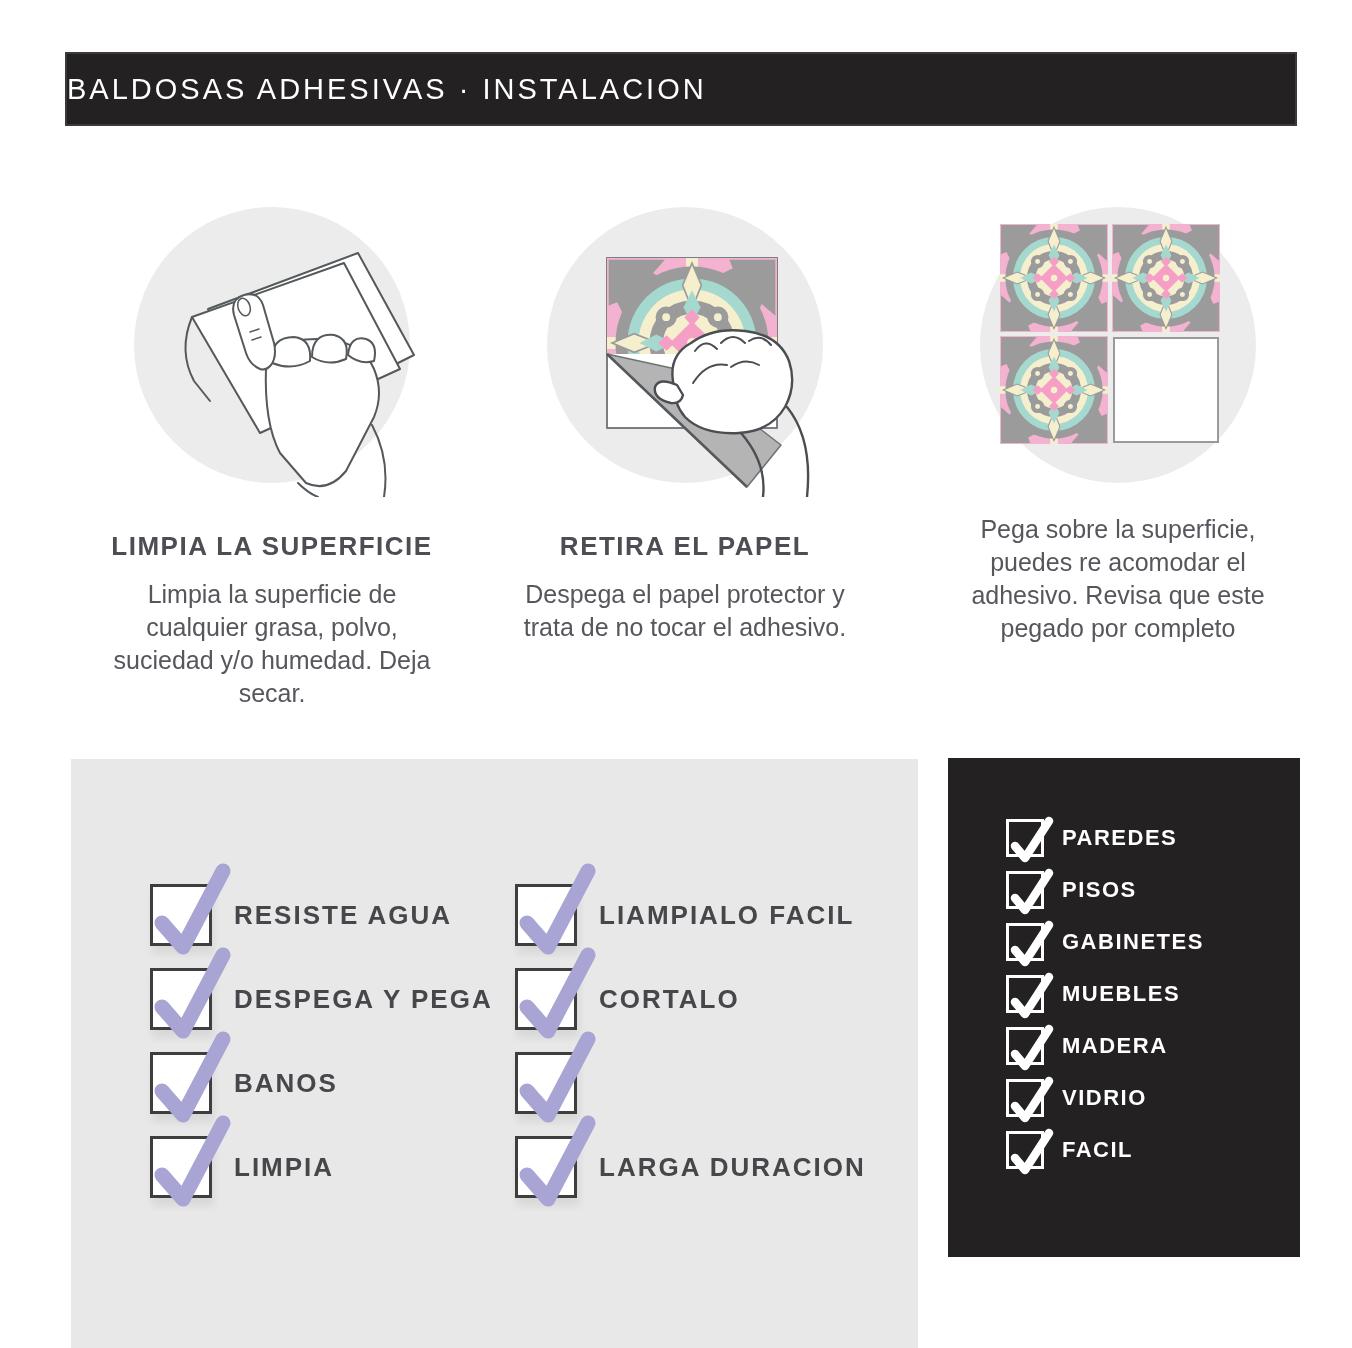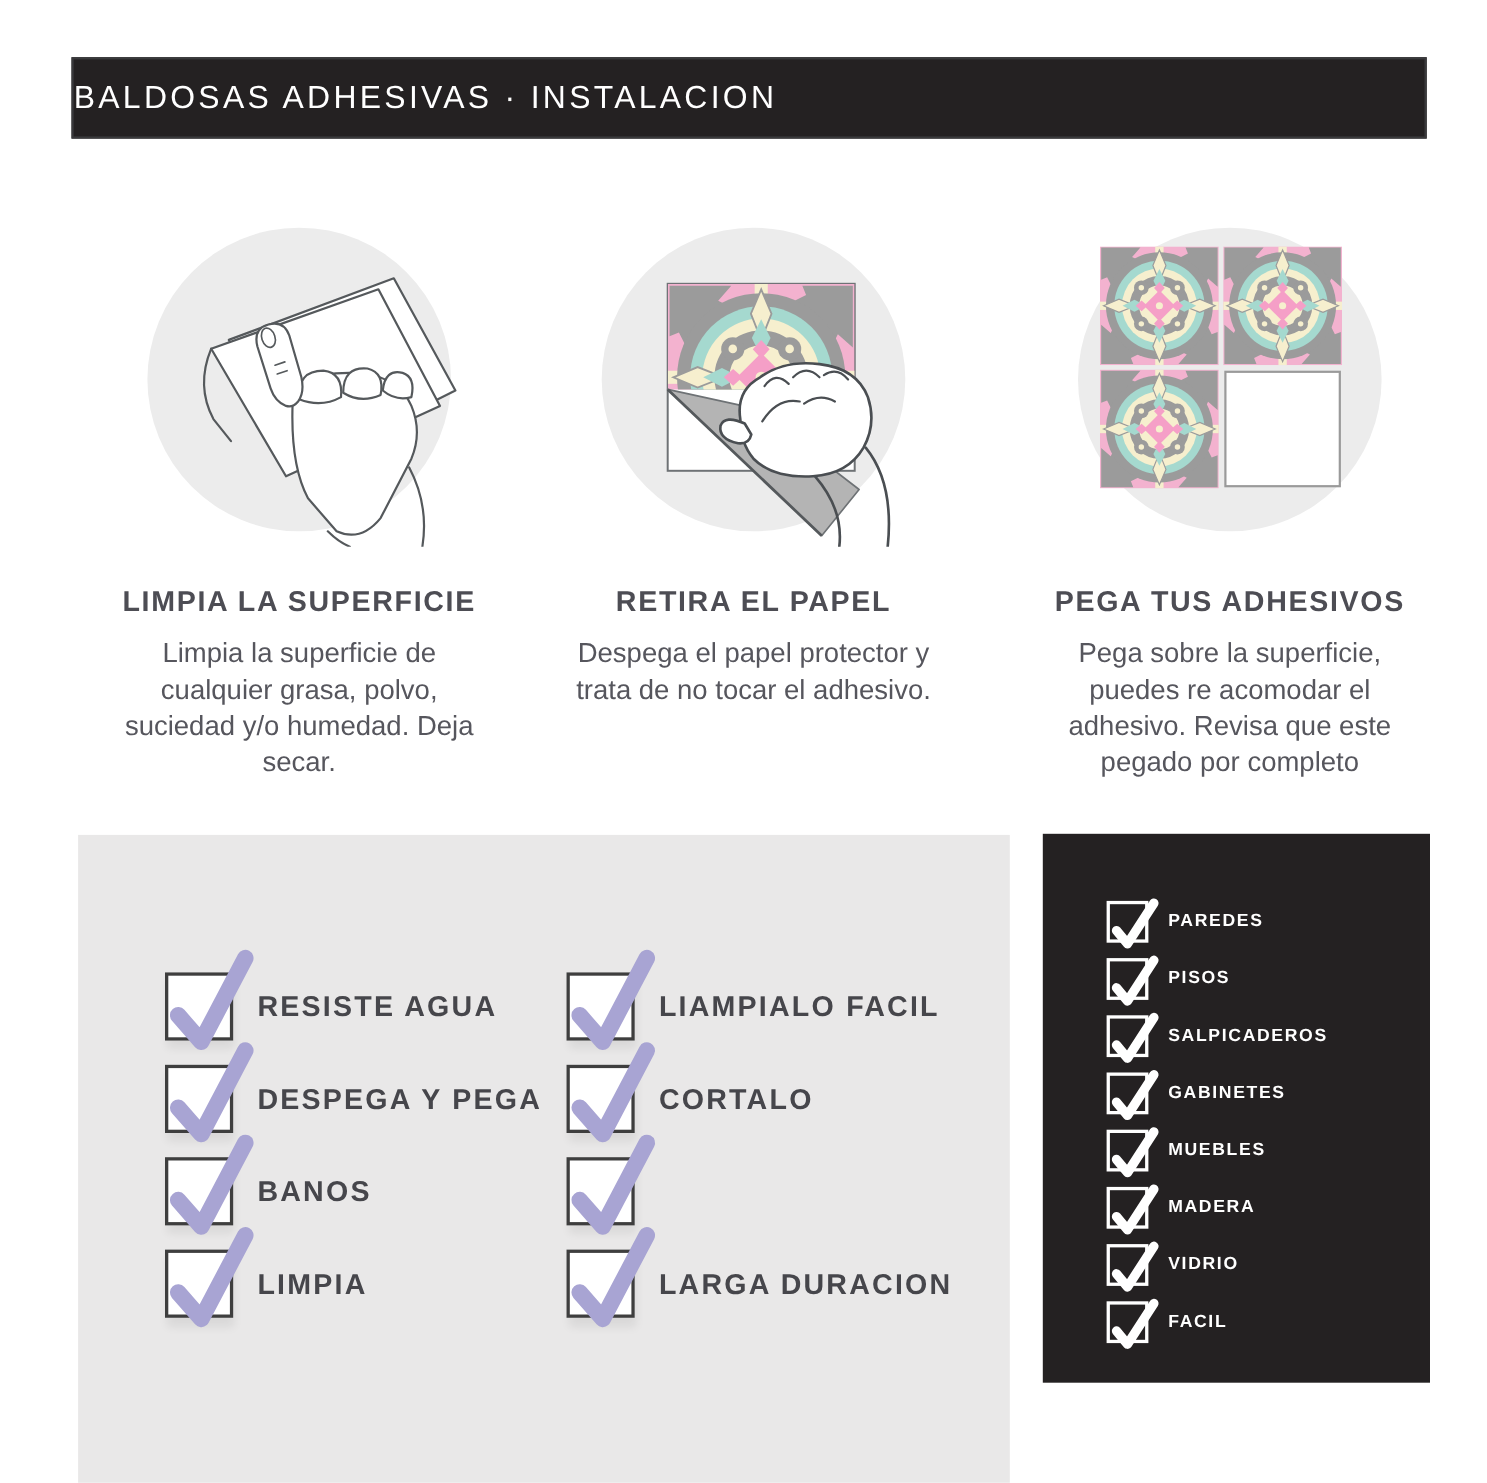--- a/index.html
+++ b/index.html
@@ -46,21 +46,21 @@
   }
   .checkbox svg{position:absolute;left:-6px;top:-28px;width:88px;height:98px;overflow:visible;}
   .feature-label{margin-left:22px;font-size:26px;font-weight:bold;color:var(--label-text);letter-spacing:2px;white-space:nowrap;}
 
   
   .surfaces-panel{position:absolute;left:948px;top:758px;width:352px;height:499px;background:var(--panel-black);}
   .surface-col{position:absolute;left:58px;top:60px;}
   .surface-row{display:flex;align-items:center;height:40px;margin-bottom:12px;}
   .scheckbox{width:38px;height:38px;box-sizing:border-box;border:3px solid #ffffff;position:relative;flex:none;}
   .scheckbox svg{position:absolute;left:-4px;top:-8px;width:52px;height:54px;overflow:visible;}
-  .surface-label{margin-left:18px;font-size:16px;font-weight:bold;color:#ffffff;letter-spacing:1.5px;white-space:nowrap;}
+  .surface-label{margin-left:18px;font-size:22px;font-weight:bold;color:#ffffff;letter-spacing:1.5px;white-space:nowrap;}
 
   
   .t-pink{fill:#f3b2cf;}
   .t-gray-f{fill:#9b9b9b;}
   .t-gray-s{stroke:#9b9b9b;}
   .t-mint-f{fill:#a5d9cf;}
   .t-cream-f{fill:#f6efce;}
   .t-cpink-f{fill:#f59fc7;}
   .hiddefs{position:absolute;width:0;height:0;overflow:hidden;}
 </style>
@@ -173,21 +173,20 @@
 <div class="step-col" style="left:908px;">
   <svg class="illo" width="300" height="312" viewBox="0 0 300 312">
     <circle cx="150" cy="160" r="138" fill="#ececec"></circle>
     <g>
       <use href="#tile" x="32" y="39" width="108" height="108"></use>
       <use href="#tile" x="144" y="39" width="108" height="108"></use>
       <use href="#tile" x="32" y="151" width="108" height="108"></use>
     </g>
     <rect x="146" y="153" width="104" height="104" fill="#ffffff" stroke="#9a9a9a" stroke-width="2"></rect>
   </svg>
-  <div class="step-title">PEGA TUS ADHESIVOS</div>
   <div class="step-desc w3">Pega sobre la superficie, puedes re acomodar el adhesivo. Revisa que este pegado por completo</div>
 </div>
 
 <div class="features-panel">
   <div class="feature-col fc-left">
     <div class="feature-row">
       <span class="checkbox">
           <svg viewBox="0 0 88 98">
             <polyline points="15,64 36,88 76,12" fill="none" stroke="#a8a4d3" stroke-width="15" stroke-linecap="round" stroke-linejoin="round"></polyline>
           </svg>
@@ -271,28 +270,20 @@
           </svg>
         </span>
       <span class="surface-label">PISOS</span>
     </div>
     <div class="surface-row">
       <span class="scheckbox">
           <svg viewBox="0 0 52 54">
             <polyline points="10,32 20,44 44,7" fill="none" stroke="#ffffff" stroke-width="8.5" stroke-linecap="round" stroke-linejoin="round"></polyline>
           </svg>
         </span>
-      <span class="surface-label">SALPICADEROS</span>
-    </div>
-    <div class="surface-row">
-      <span class="scheckbox">
-          <svg viewBox="0 0 52 54">
-            <polyline points="10,32 20,44 44,7" fill="none" stroke="#ffffff" stroke-width="8.5" stroke-linecap="round" stroke-linejoin="round"></polyline>
-          </svg>
-        </span>
       <span class="surface-label">GABINETES</span>
     </div>
     <div class="surface-row">
       <span class="scheckbox">
           <svg viewBox="0 0 52 54">
             <polyline points="10,32 20,44 44,7" fill="none" stroke="#ffffff" stroke-width="8.5" stroke-linecap="round" stroke-linejoin="round"></polyline>
           </svg>
         </span>
       <span class="surface-label">MUEBLES</span>
     </div>

